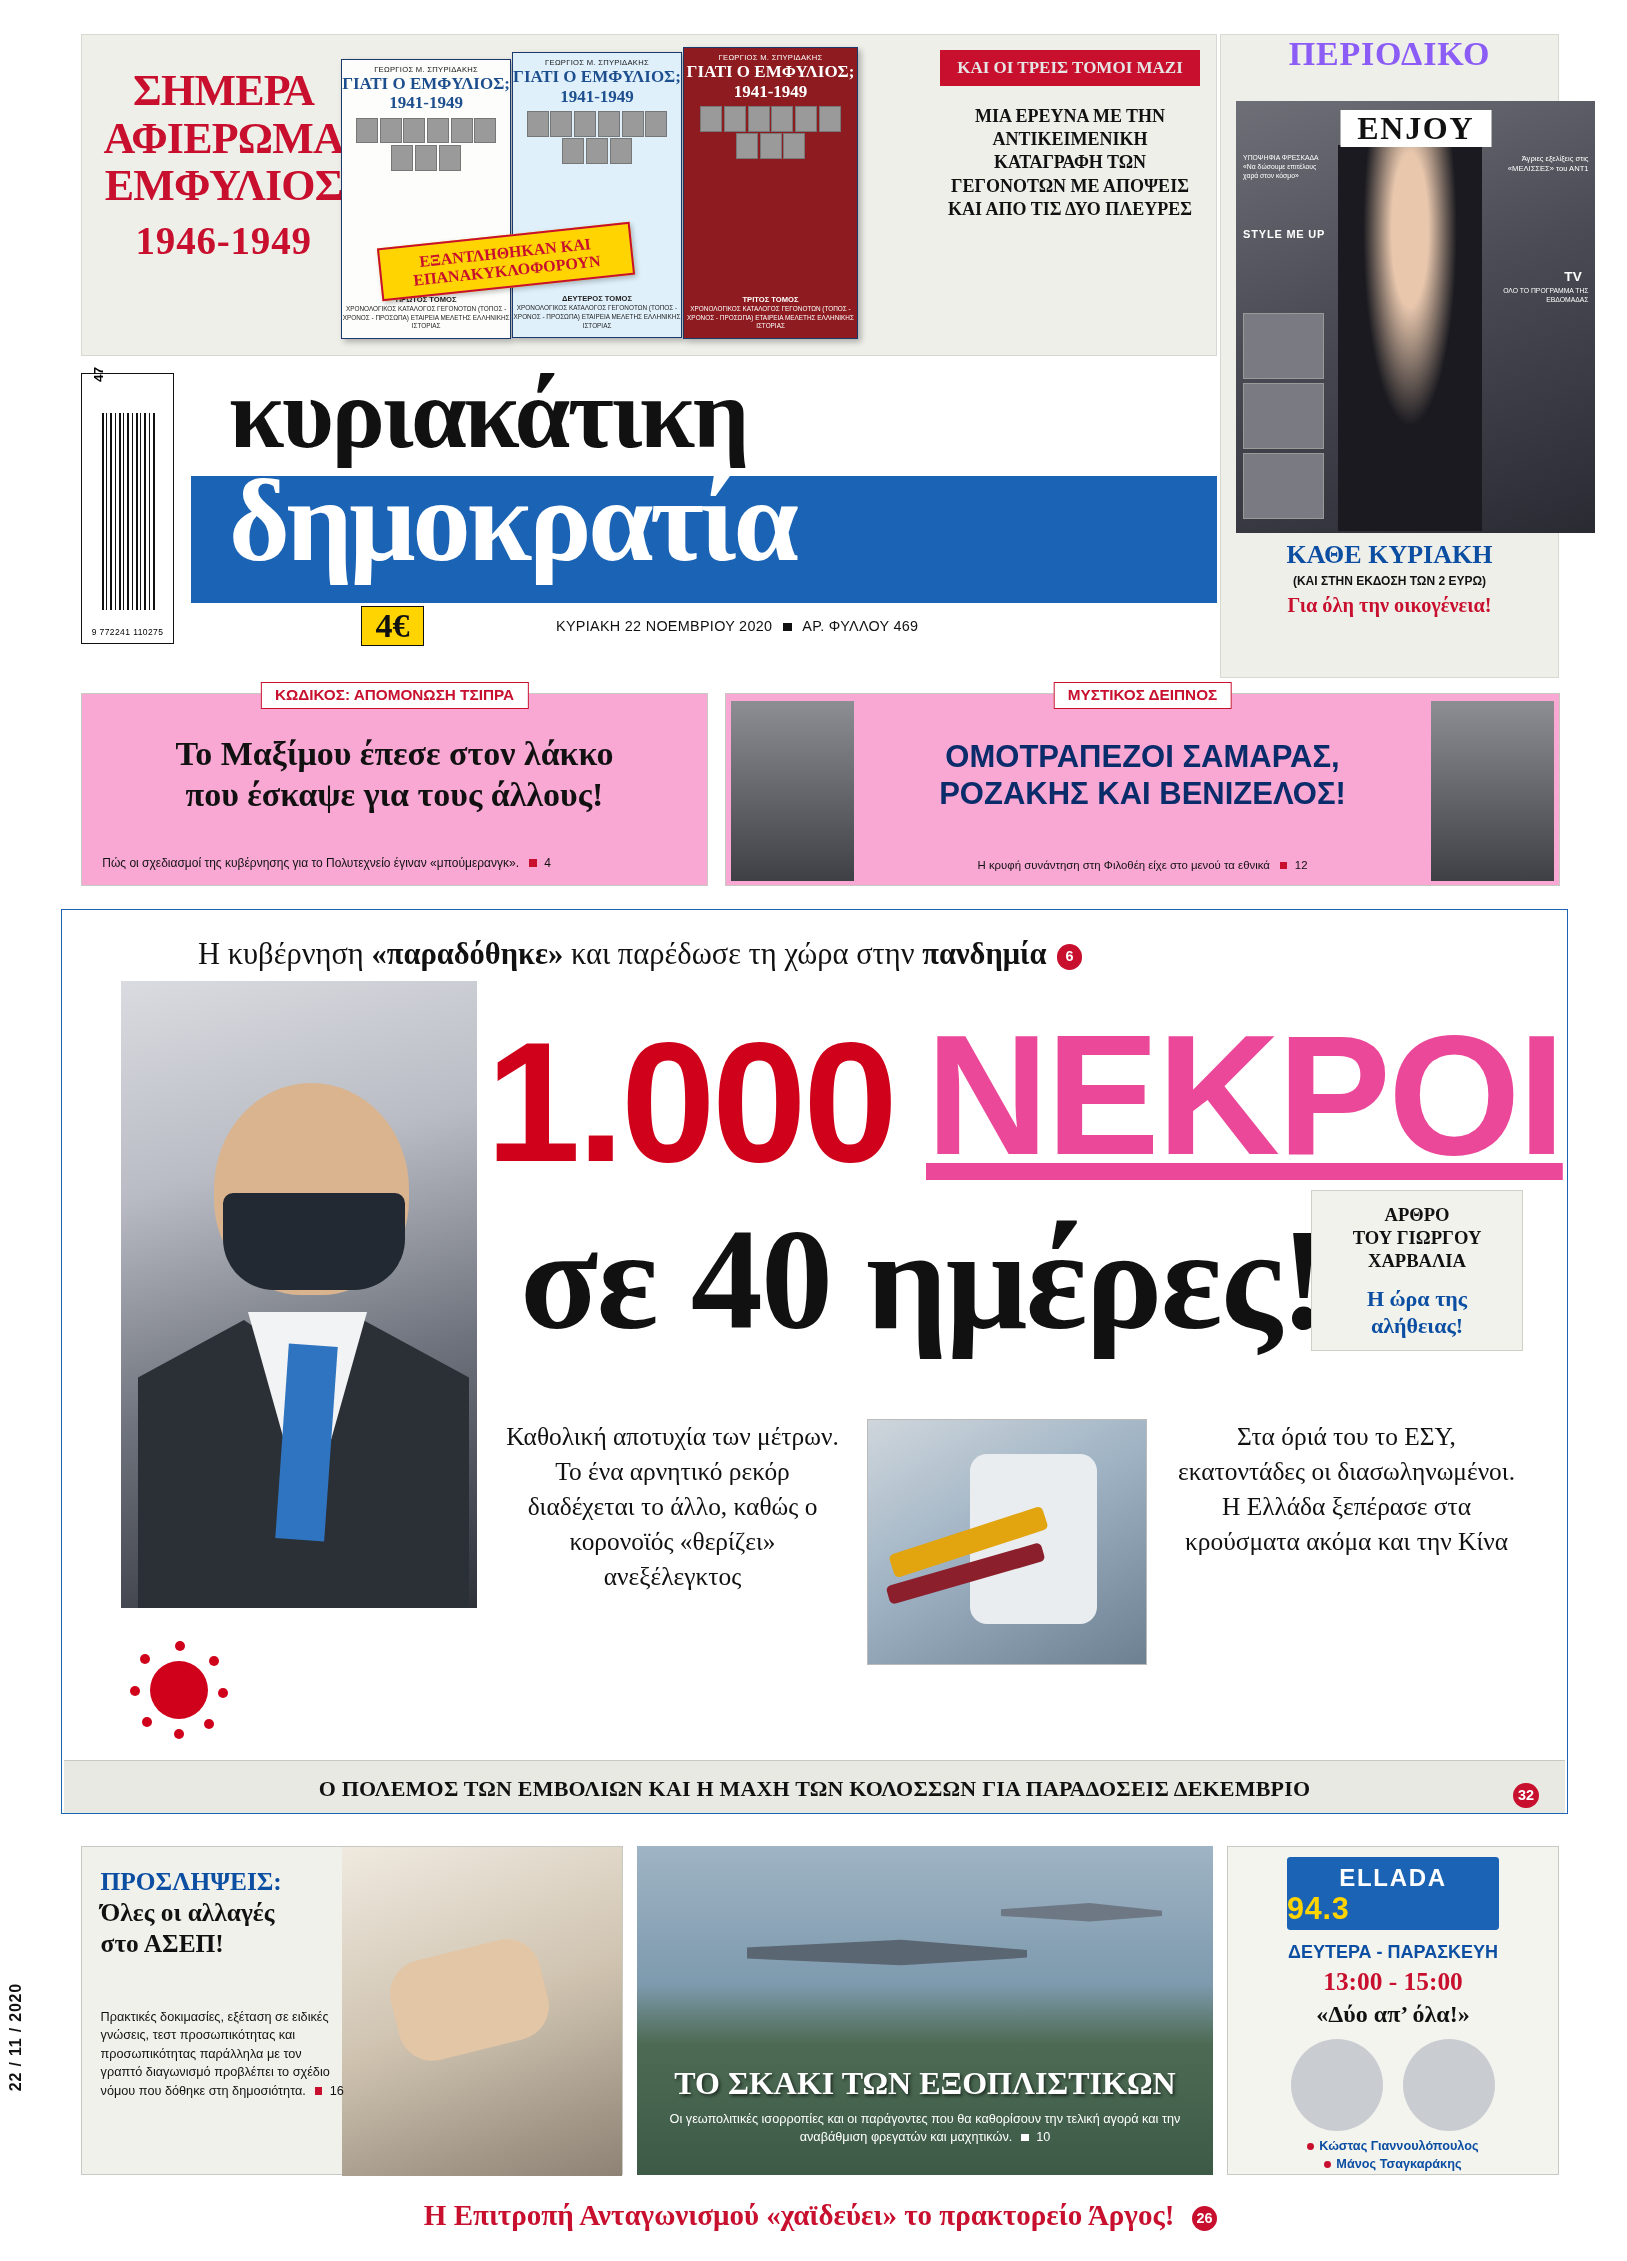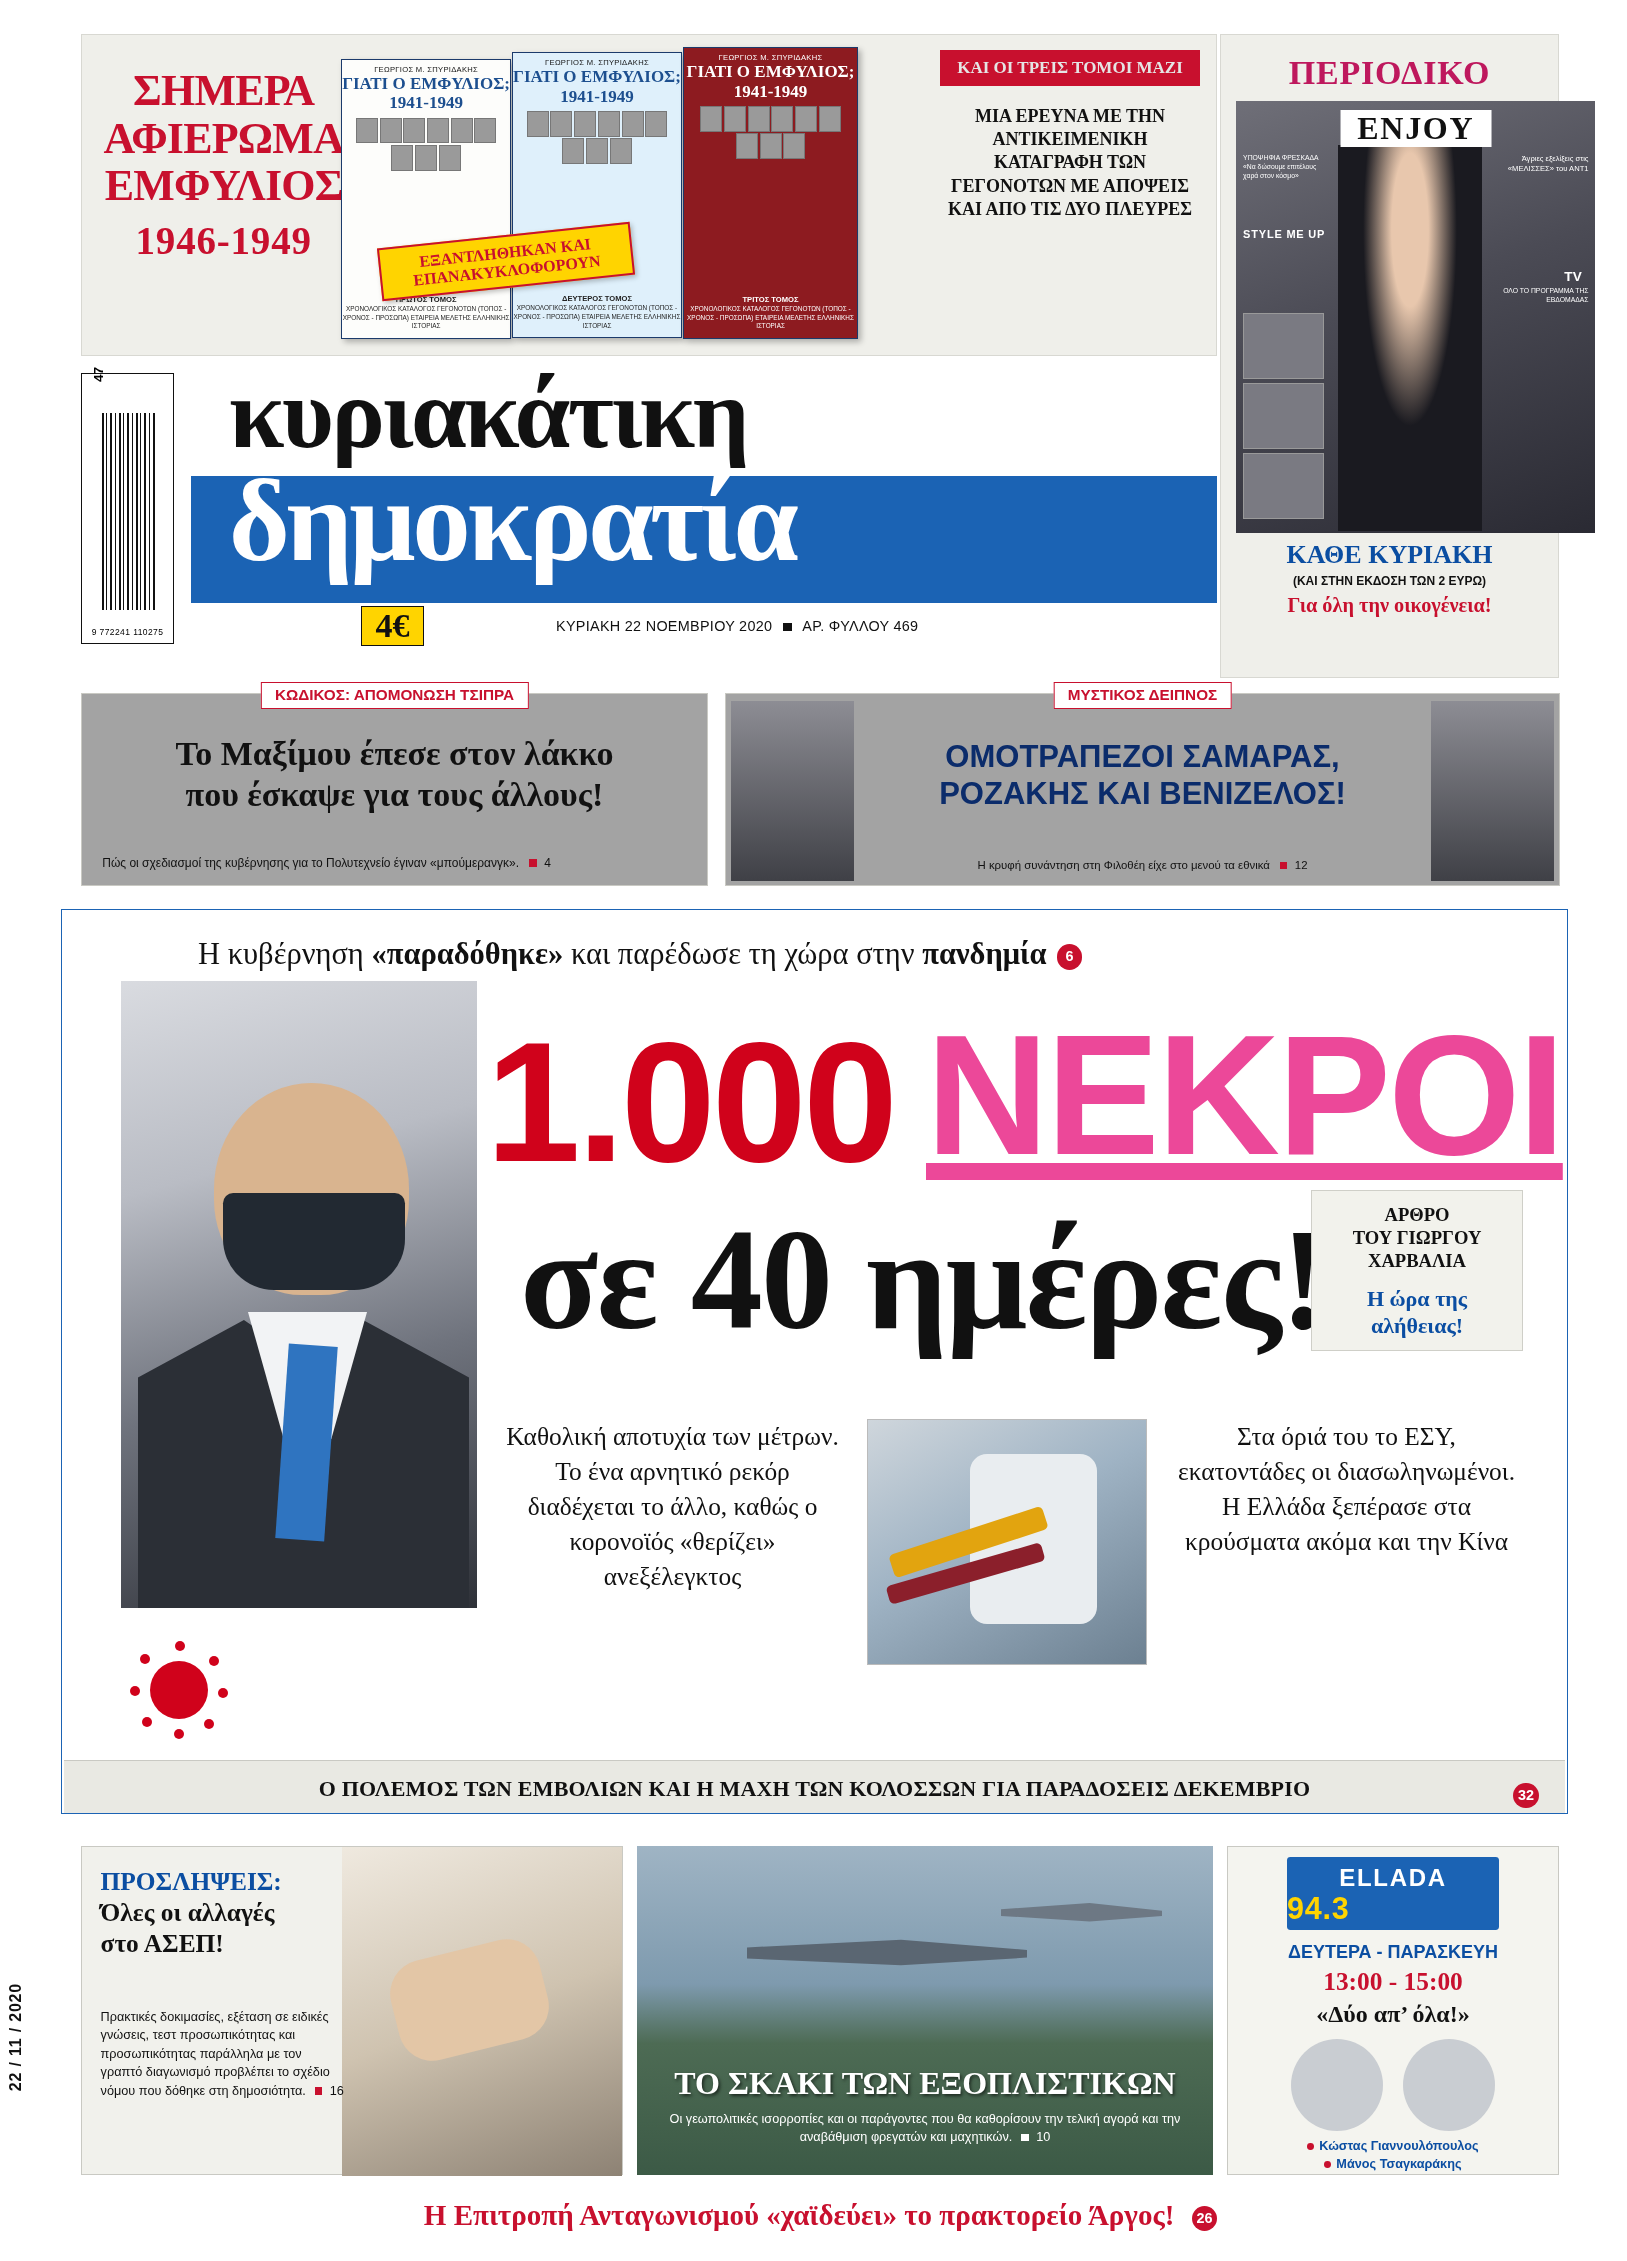--- a/index.html
+++ b/index.html
@@ -46,21 +46,21 @@
     font-family:"Liberation Serif", serif; font-weight:bold; color:#c8102e; font-size:16px; line-height:1.12;
     box-shadow:1.7px 2.5px 5.1px rgba(0,0,0,.25);
   }
 
   .promo-right { position:absolute; left:848px; top:8.5px; width:280px; height:305px; padding:6.8px 10.2px; }
   .pr-badge { background:#c8102e; color:#e5e5e5; font-family:"Liberation Serif", serif; font-weight:bold; font-size:17px; text-align:center; line-height:1.1; padding:8.5px 5.1px; }
   .pr-text { font-family:"Liberation Serif", serif; font-weight:bold; color:#111; font-size:18px; line-height:1.3; text-align:center; margin-top:18.6px; }
 
   
   .mag-box { position:absolute; left:1220px; top:34px; width:339px; height:644px; background:#efefea; border:0.8px solid #d8d8d2; }
-  .mag-title { font-family:"Liberation Serif", serif; font-weight:bold; font-size:34px; color:#be185d; text-align:center; padding-top:19px; letter-spacing:0.8px; }
+  .mag-title { font-family:"Liberation Serif", serif; font-weight:bold; font-size:34px; color:#8b5cf6; text-align:center; padding-top:0; letter-spacing:0.8px; }
   .mag-cover { position:absolute; left:15.3px; top:66px; width:359px; height:432px; background:linear-gradient(160deg,#6f6f78 0%,#4b4b55 45%,#2a2a33 100%); overflow:hidden; }
   .enjoy { position:absolute; left:50%; transform:translateX(-50%); top:8.5px; background:#fff; color:#111; font-family:"Liberation Serif", serif; font-weight:bold; font-size:32px; padding:0 17px; letter-spacing:1.7px; }
   .mag-l-col { position:absolute; left:6.8px; top:53px; width:81px; color:#fff; font-size:6.8px; line-height:1.3; }
   .mag-r-col { position:absolute; right:6.8px; top:53px; width:102px; color:#fff; font-size:7.6px; line-height:1.3; text-align:right; }
   .mag-styleme { position:absolute; left:6.8px; top:127px; color:#fff; font-weight:bold; font-size:11px; letter-spacing:0.8px;}
   .mag-tv { position:absolute; right:13.6px; top:168px; color:#fff; font-weight:bold; font-size:13.6px;}
   .mag-tvtxt { position:absolute; right:6.8px; top:186px; width:110px; color:#fff; font-size:6.8px; text-align:right; line-height:1.3;}
   .mag-person { position:absolute; left:102px; top:44px; width:144px; height:386px;
      background:radial-gradient(ellipse at 50% 22%, #e8c7ad 0 18%, #1a1a20 46% 100%); }
   .mag-thumbs { position:absolute; left:6.8px; top:212px; width:81px; }
@@ -77,21 +77,21 @@
      repeating-linear-gradient(90deg,#111 0 1.7px, #fff 1.7px 4.2px, #111 4.2px 5.1px, #fff 5.1px 8.5px); }
   .bar-digits { position:absolute; left:0; right:0; bottom:5.1px; text-align:center; font-size:8.5px; letter-spacing:0.4px; }
   .mast-k { position:absolute; left:148px; top:0; font-family:"Liberation Serif", serif; font-weight:bold; font-size:100px; color:#111; letter-spacing:-2.5px; line-height:1; }
   .mast-blue { position:absolute; left:110px; top:112px; width:1026px; height:127px; background:#1b63b4; }
   .mast-d { position:absolute; left:38px; top:-13.6px; font-family:"Liberation Serif", serif; font-weight:bold; font-size:117px; color:#fff; letter-spacing:-3.4px; line-height:1; }
   .price { position:absolute; left:280px; top:242px; background:#ffd400; border:1.7px solid #111; font-family:"Liberation Serif", serif; font-weight:bold; font-size:34px; padding:0 13.6px; color:#111; }
   .issue-line { position:absolute; left:475px; top:254px; font-size:14.4px; color:#111; letter-spacing:0.3px; }
   .issue-line .sq { display:inline-block; width:8.5px; height:8.5px; background:#111; margin:0 6.8px; }
 
   
-  .teaser { position:absolute; border:0.8px solid #c9c9c3; background:#a3a3a3; }
+  .teaser { position:absolute; border:0.8px solid #c9c9c3; background:#f9a8d4; }
   .t-left { left:81px; top:693px; width:627px; height:193px; }
   .t-right { left:725px; top:693px; width:835px; height:193px; }
   .kodikos { position:absolute; left:50%; transform:translateX(-50%); top:-12px; background:#fff; border:0.8px solid #c8102e; color:#c8102e; font-weight:bold; font-size:15.3px; padding:3.4px 13.6px; white-space:nowrap; }
   .t-left .headline { font-family:"Liberation Serif", serif; font-weight:bold; font-size:34px; color:#111; text-align:center; line-height:1.22; padding:39px 22px 0; }
   .t-left .sub { position:absolute; left:20.3px; right:20.3px; bottom:15.3px; font-size:12px; color:#111; }
   .t-left .sub .pg { display:inline-block; width:7.6px; height:7.6px; background:#c8102e; margin:0 4.2px 0 6.8px; }
   .t-right .kodikos { border-color:#c8102e; }
   .t-right .headline { font-family:"Liberation Sans", sans-serif; font-weight:bold; font-size:31px; color:#0b2c6b; text-align:center; line-height:1.2; padding:44px 144px 0; }
   .t-right .sub { position:absolute; left:127px; right:127px; bottom:13.6px; font-size:11.4px; color:#111; text-align:center; }
   .t-right .sub .pg { display:inline-block; width:7.6px; height:7.6px; background:#c8102e; margin:0 4.2px 0 6.8px; }

